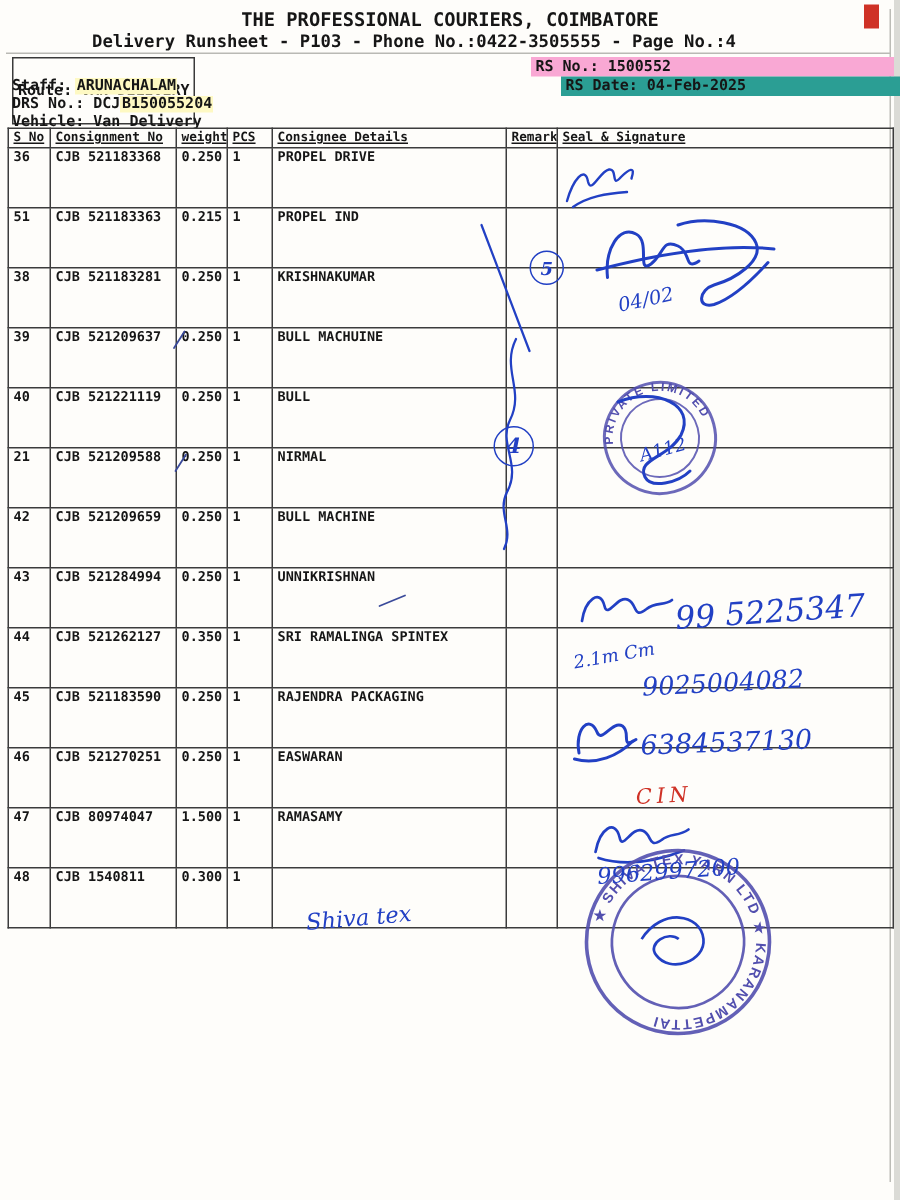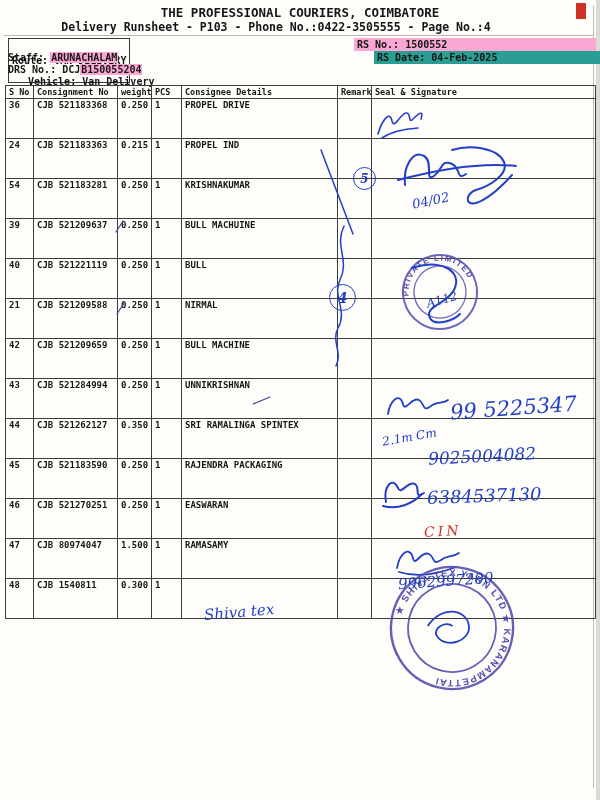--- a/index.html
+++ b/index.html
@@ -8,34 +8,34 @@
     font-family:"DejaVu Sans Mono", monospace; color:#161616; overflow:hidden;
   }
   .abs { position:absolute; }
   .title { top:5px; left:0; width:600px; text-align:center; font-size:12.5px; font-weight:bold; }
   .subtitle { top:20px; left:0; width:552px; text-align:center; font-size:11.5px; font-weight:bold; }
   .rule { top:35px; left:4px; width:590px; height:1px; background:#b9b9b4; }
   .hdr { font-size:10px; font-weight:bold; white-space:nowrap; }
   .route-line { top:38px; left:8px; border:1px solid #3a3a3a; padding:16px 3px; }
   .staff-line { top:52px; left:8px; }
   .drs-line { top:64px; left:8px; }
-  .vehicle-line { top:76px; left:8px;margin-left:20px; }
-  .hl { background:#f9a8d4; padding:0 1px; }
+  .vehicle-line { top:76px; left:8px; }
+  .hl { background:#fef9c3; padding:0 1px; }
   .rs-no { top:38px; left:354px; width:236px; background:#f9a8d4; padding:1px 3px; }
   .rs-date { top:51px; left:354px; width:236px; background:#2b9e94; padding:1px 3px;margin-left:20px; }
   table.runsheet {
     position:absolute; top:85px; left:5px; width:590px;
     border-collapse:collapse; table-layout:fixed;
     font-size:9px; font-weight:bold;
   }
   .runsheet th, .runsheet td {
     border:1px solid #3c3c3c; padding:1px 3px; text-align:left;
     vertical-align:top; overflow:hidden; white-space:nowrap;
   }
-  .runsheet thead tr { height:13px; }
+  .runsheet thead tr { height:13px;text-decoration:underline; }
   .runsheet thead th { font-size:8.5px; }
   .runsheet tbody tr { height:40px;margin-top:29px; }
   .ink { position:absolute; top:0; left:0; pointer-events:none; }
   .hw {
     position:absolute; color:#2240c4; font-family:"DejaVu Serif", serif;
     font-style:italic; white-space:nowrap; pointer-events:none;
   }
   .hw-red { color:#cf3226; }
   .circled {
     position:absolute; border:1.6px solid #2240c4; border-radius:50%;
@@ -93,30 +93,30 @@
         <tr>
           <td>36</td>
           <td>CJB 521183368</td>
           <td>0.250</td>
           <td>1</td>
           <td>PROPEL DRIVE</td>
           <td></td>
           <td></td>
         </tr>
         <tr>
-          <td>24</td>
+          <td>51</td>
           <td>CJB 521183363</td>
           <td>0.215</td>
           <td>1</td>
           <td>PROPEL IND</td>
           <td></td>
           <td></td>
         </tr>
         <tr>
-          <td>54</td>
+          <td>38</td>
           <td>CJB 521183281</td>
           <td>0.250</td>
           <td>1</td>
           <td>KRISHNAKUMAR</td>
           <td></td>
           <td></td>
         </tr>
         <tr>
           <td>39</td>
           <td>CJB 521209637</td>

